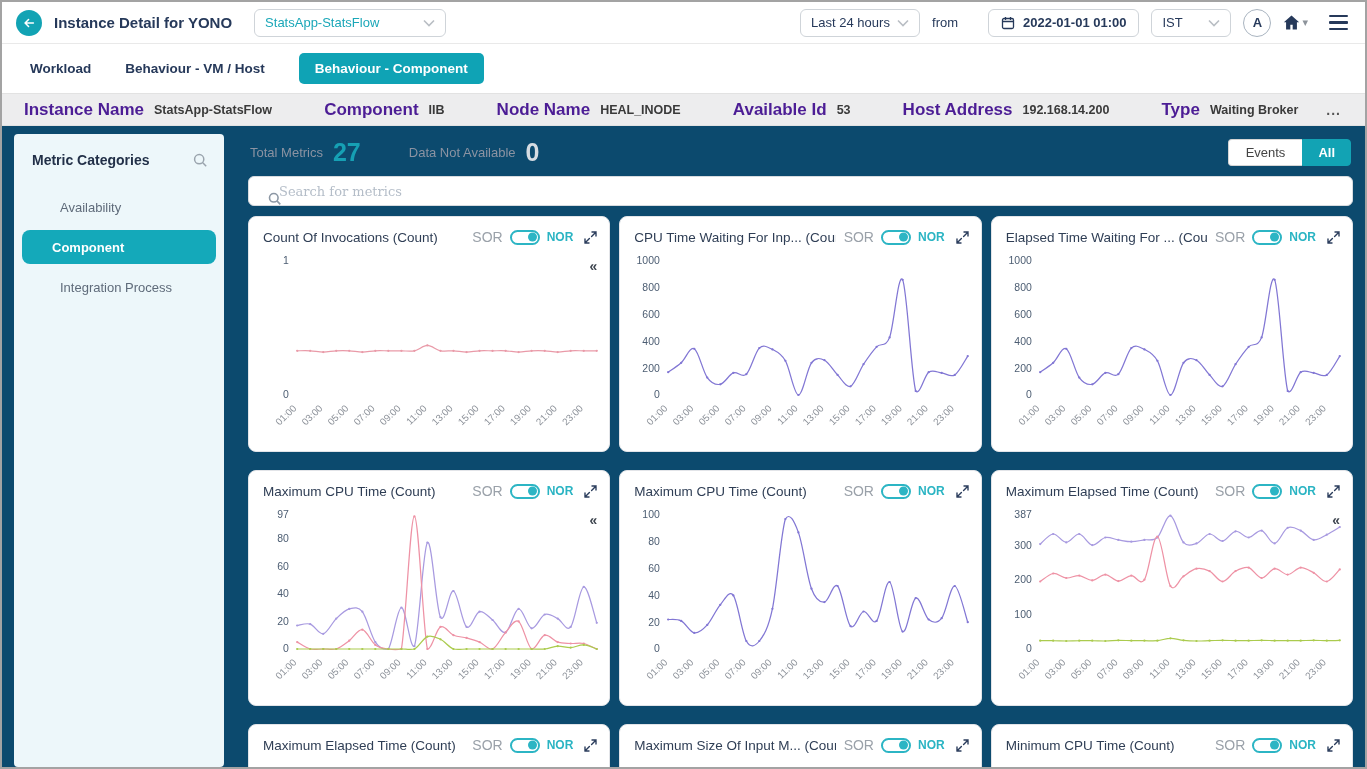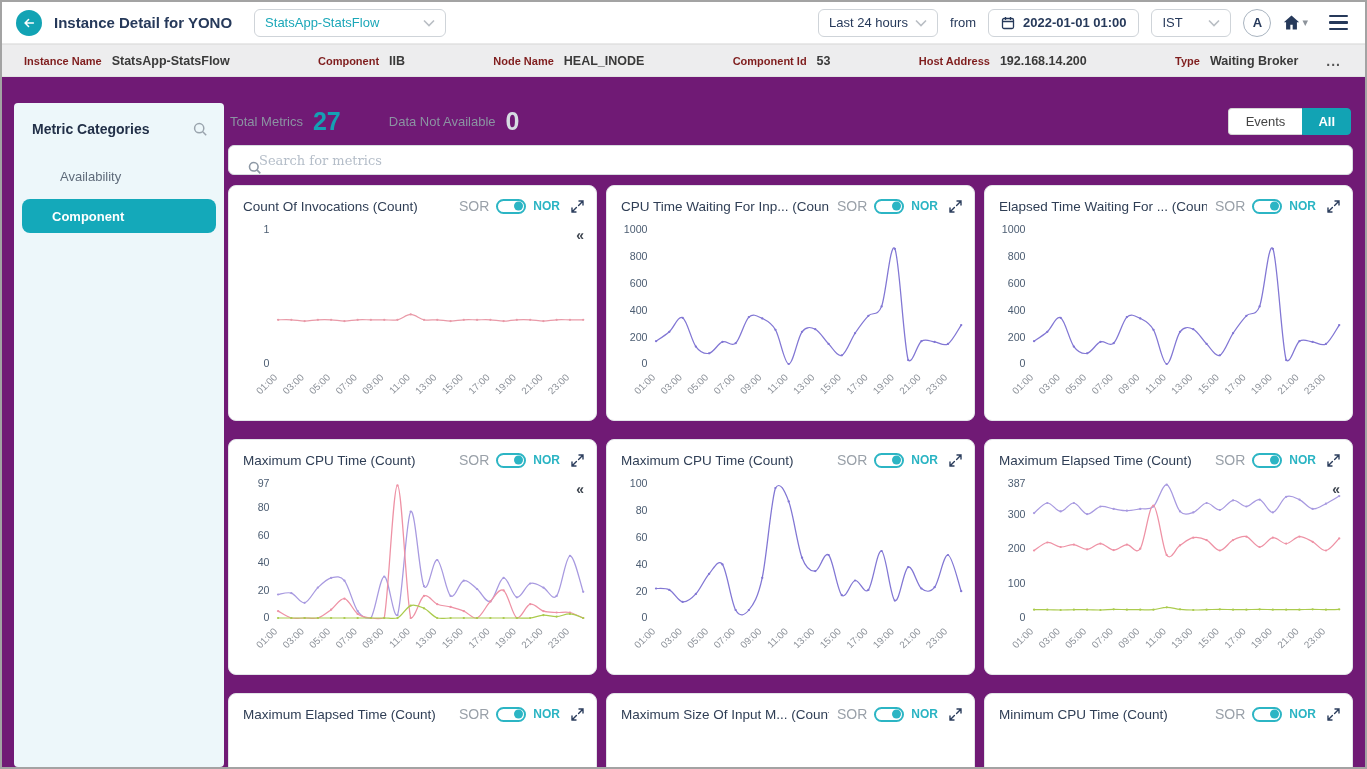--- a/index.html
+++ b/index.html
@@ -15,21 +15,21 @@
              align-items:center; justify-content:center; cursor:pointer; flex:0 0 26px;}
   .tb-title{ font-size:15px; font-weight:bold; color:#26395a; margin-right:10px; white-space:nowrap;}
   .select-box{ height:28px; border:1px solid #cfd4d9; border-radius:6px; background:#fff;
                display:flex; align-items:center; justify-content:space-between;
                padding:0 10px; font-size:13px; color:#26395a; cursor:pointer; }
   .instance-select{ width:192px; color:#1aa7b8; font-weight:500;}
   .tb-spacer{ flex:1; }
   .range-select{ width:120px; }
   .from-label{ font-size:13px; color:#26395a; }
   .date-box{ height:28px; border:1px solid #cfd4d9; border-radius:6px; display:flex; align-items:center;
-             gap:8px; padding:0 12px; font-size:13px; font-weight:600; color:#26395a; cursor:pointer;}
+             gap:8px; padding:0 12px; font-size:13px; font-weight:600; color:#26395a; cursor:pointer;margin-left:18px;}
   .tz-select{ width:80px; }
   .avatar{ width:28px; height:28px; border-radius:50%; border:1px solid #a9b4c0; display:flex;
            align-items:center; justify-content:center; font-size:13px; font-weight:600; color:#26395a;
            cursor:pointer; }
   .home-wrap{ display:flex; align-items:center; gap:2px; cursor:pointer; }
   .caret-down{ color:#8d939b; font-size:11px; }
   .burger{ display:flex; flex-direction:column; gap:4px; margin-left:6px; cursor:pointer; padding:3px;}
   .burger span{ width:19px; height:2.5px; background:#26395a; border-radius:1px; }
 
   
@@ -37,26 +37,26 @@
              padding-left:28px; background:#fff; }
   .tab{ font-size:13.5px; font-weight:600; color:#26395a; cursor:pointer; white-space:nowrap;}
   .tab.active{ background:#0fa3b5; color:#fff; padding:8px 16px; border-radius:5px; }
 
   
   .info-bar{ height:33px; flex:0 0 33px; background:#ededee; border-top:1px solid #e2e2e2;
              border-bottom:1px solid #e2e2e2; display:flex; align-items:center;
              padding:0 24px 0 22px; }
   .info-fields{ flex:1; display:flex; justify-content:space-between; align-items:center; }
   .info-field{ display:flex; align-items:center; gap:10px; white-space:nowrap;}
-  .if-label{ font-size:11px; color:#7f1d1d; font-weight:600; }
+  .if-label{ font-size:17px; color:#4c1d95; font-weight:600; }
   .if-value{ font-size:12.5px; color:#3a3a3a; font-weight:bold; }
   .info-more{ font-size:14px; font-weight:bold; color:#555; margin-left:28px; cursor:pointer; letter-spacing:1px;}
 
   
-  .body-row{ flex:1; display:flex; gap:4px; padding:26px 12px 0 12px; overflow:hidden; background:#701a75;}
+  .body-row{ flex:1; display:flex; gap:24px; padding:8px 12px 0 12px; overflow:hidden; background:#0c4a6e;}
   .sidebar{ width:210px; flex:0 0 210px; background:#edf7fa; border-radius:4px; padding-top:18px; }
   .sb-head{ display:flex; align-items:center; justify-content:space-between; padding:0 16px 0 18px; }
   .sb-title{ font-size:14px; font-weight:bold; color:#223048; }
   .sb-items{ margin-top:22px; }
   .sb-item{ height:34px; display:flex; align-items:center; padding-left:38px; font-size:13px;
             color:#5f6b7a; cursor:pointer; margin:6px 8px; }
   .sb-item.active{ background:#14a9ba; color:#fff; font-weight:bold; border-radius:8px; padding-left:30px;}
 
   .main{ flex:1; display:flex; flex-direction:column; overflow:hidden; }
   .metrics-row{ display:flex; align-items:center; height:36px; flex:0 0 36px; margin-bottom:6px; padding:0 2px;}
@@ -153,37 +153,42 @@
       </span>
       <span class="caret-down">▾</span>
     </div>
     <div class="burger">
         <span></span>
         <span></span>
         <span></span>
       </div>
   </header>
 
+  <nav class="tabs-row">
+    <span class="tab">Workload</span>
+    <span class="tab">Behaviour - VM / Host</span>
+    <span class="tab active">Behaviour - Component</span>
+  </nav>
 
   <div class="info-bar">
     <div class="info-fields">
       <div class="info-field">
         <span class="if-label">Instance Name</span>
         <span class="if-value">StatsApp-StatsFlow</span>
       </div>
       <div class="info-field">
         <span class="if-label">Component</span>
         <span class="if-value">IIB</span>
       </div>
       <div class="info-field">
         <span class="if-label">Node Name</span>
         <span class="if-value">HEAL_INODE</span>
       </div>
       <div class="info-field">
-        <span class="if-label">Component Id</span>
+        <span class="if-label">Available Id</span>
         <span class="if-value">53</span>
       </div>
       <div class="info-field">
         <span class="if-label">Host Address</span>
         <span class="if-value">192.168.14.200</span>
       </div>
       <div class="info-field">
         <span class="if-label">Type</span>
         <span class="if-value">Waiting Broker</span>
       </div>
@@ -201,20 +206,23 @@
               <path d="M9.8 9.8l3.4 3.4" stroke="#9aa4ad" stroke-width="1.5"></path>
             </svg>
         </span>
       </div>
       <div class="sb-items">
         <div class="sb-item">
           <span>Availability</span>
         </div>
         <div class="sb-item active">
           <span>Component</span>
+        </div>
+        <div class="sb-item">
+          <span>Integration Process</span>
         </div>
       </div>
     </aside>
 
     <main class="main">
       <div class="metrics-row">
         <span class="m-label">Total Metrics</span>
         <span class="m-total">27</span>
         <span class="m-dna-label">Data Not Available</span>
         <span class="m-dna">0</span>

